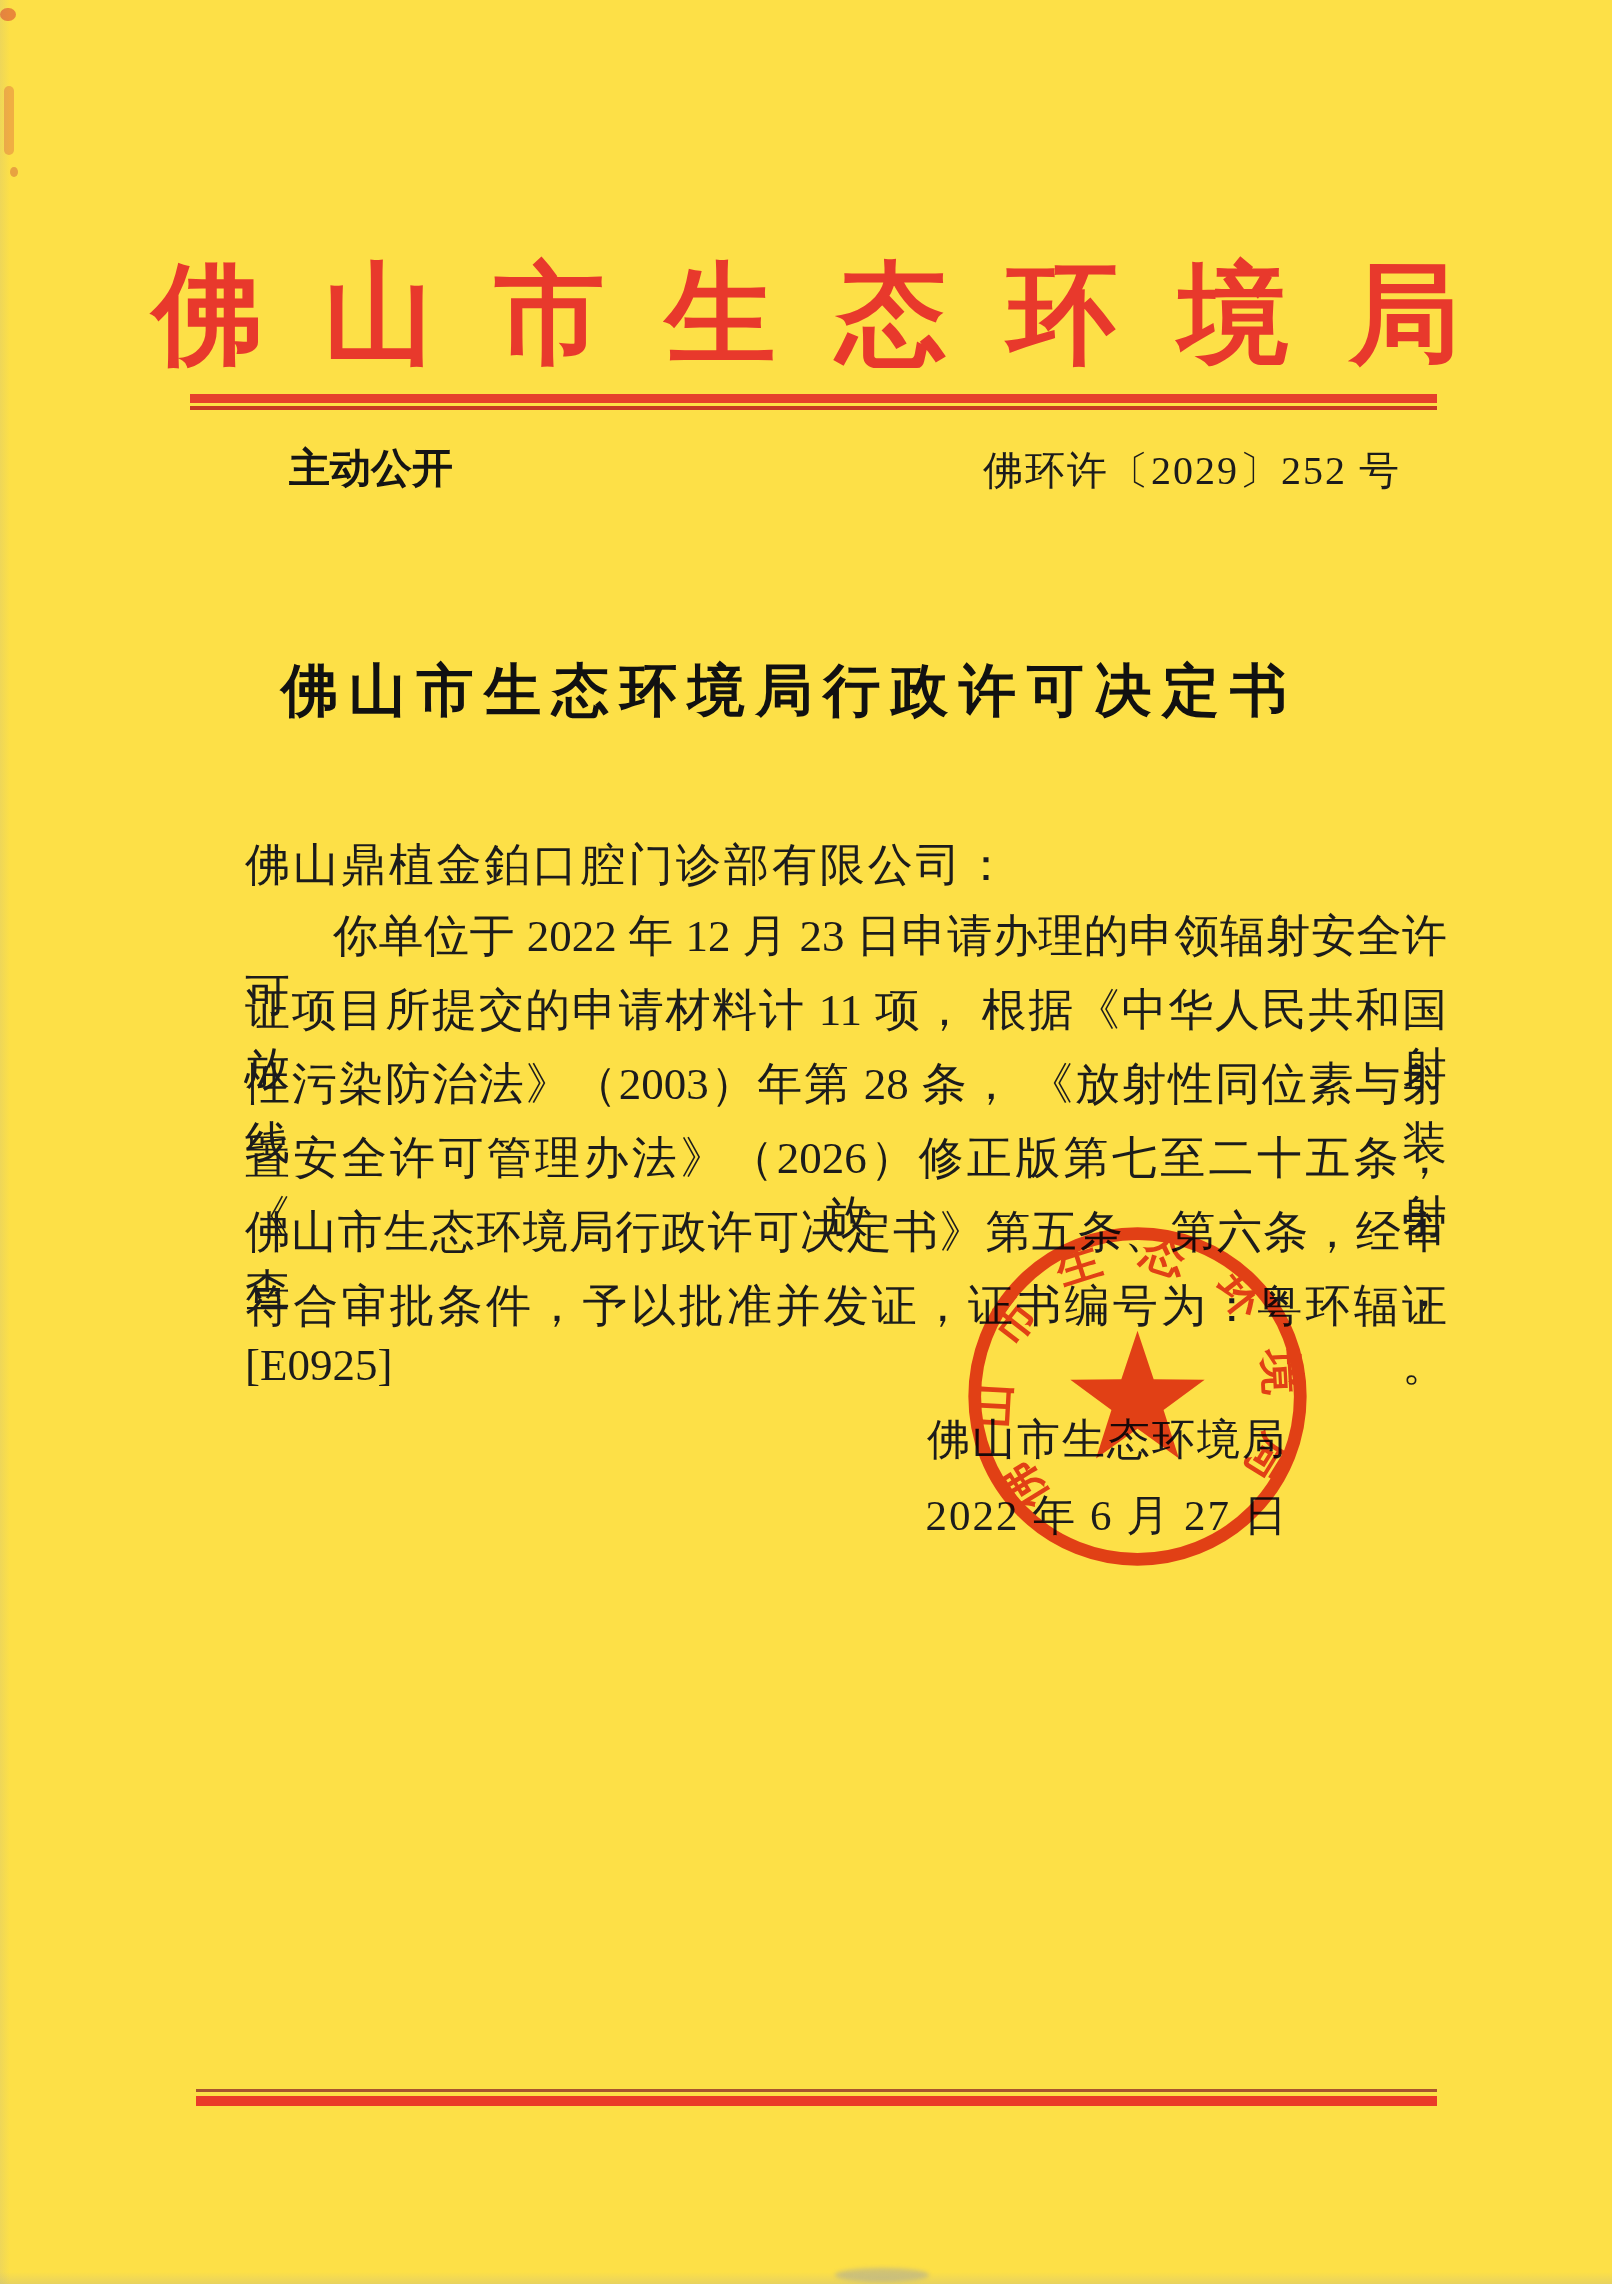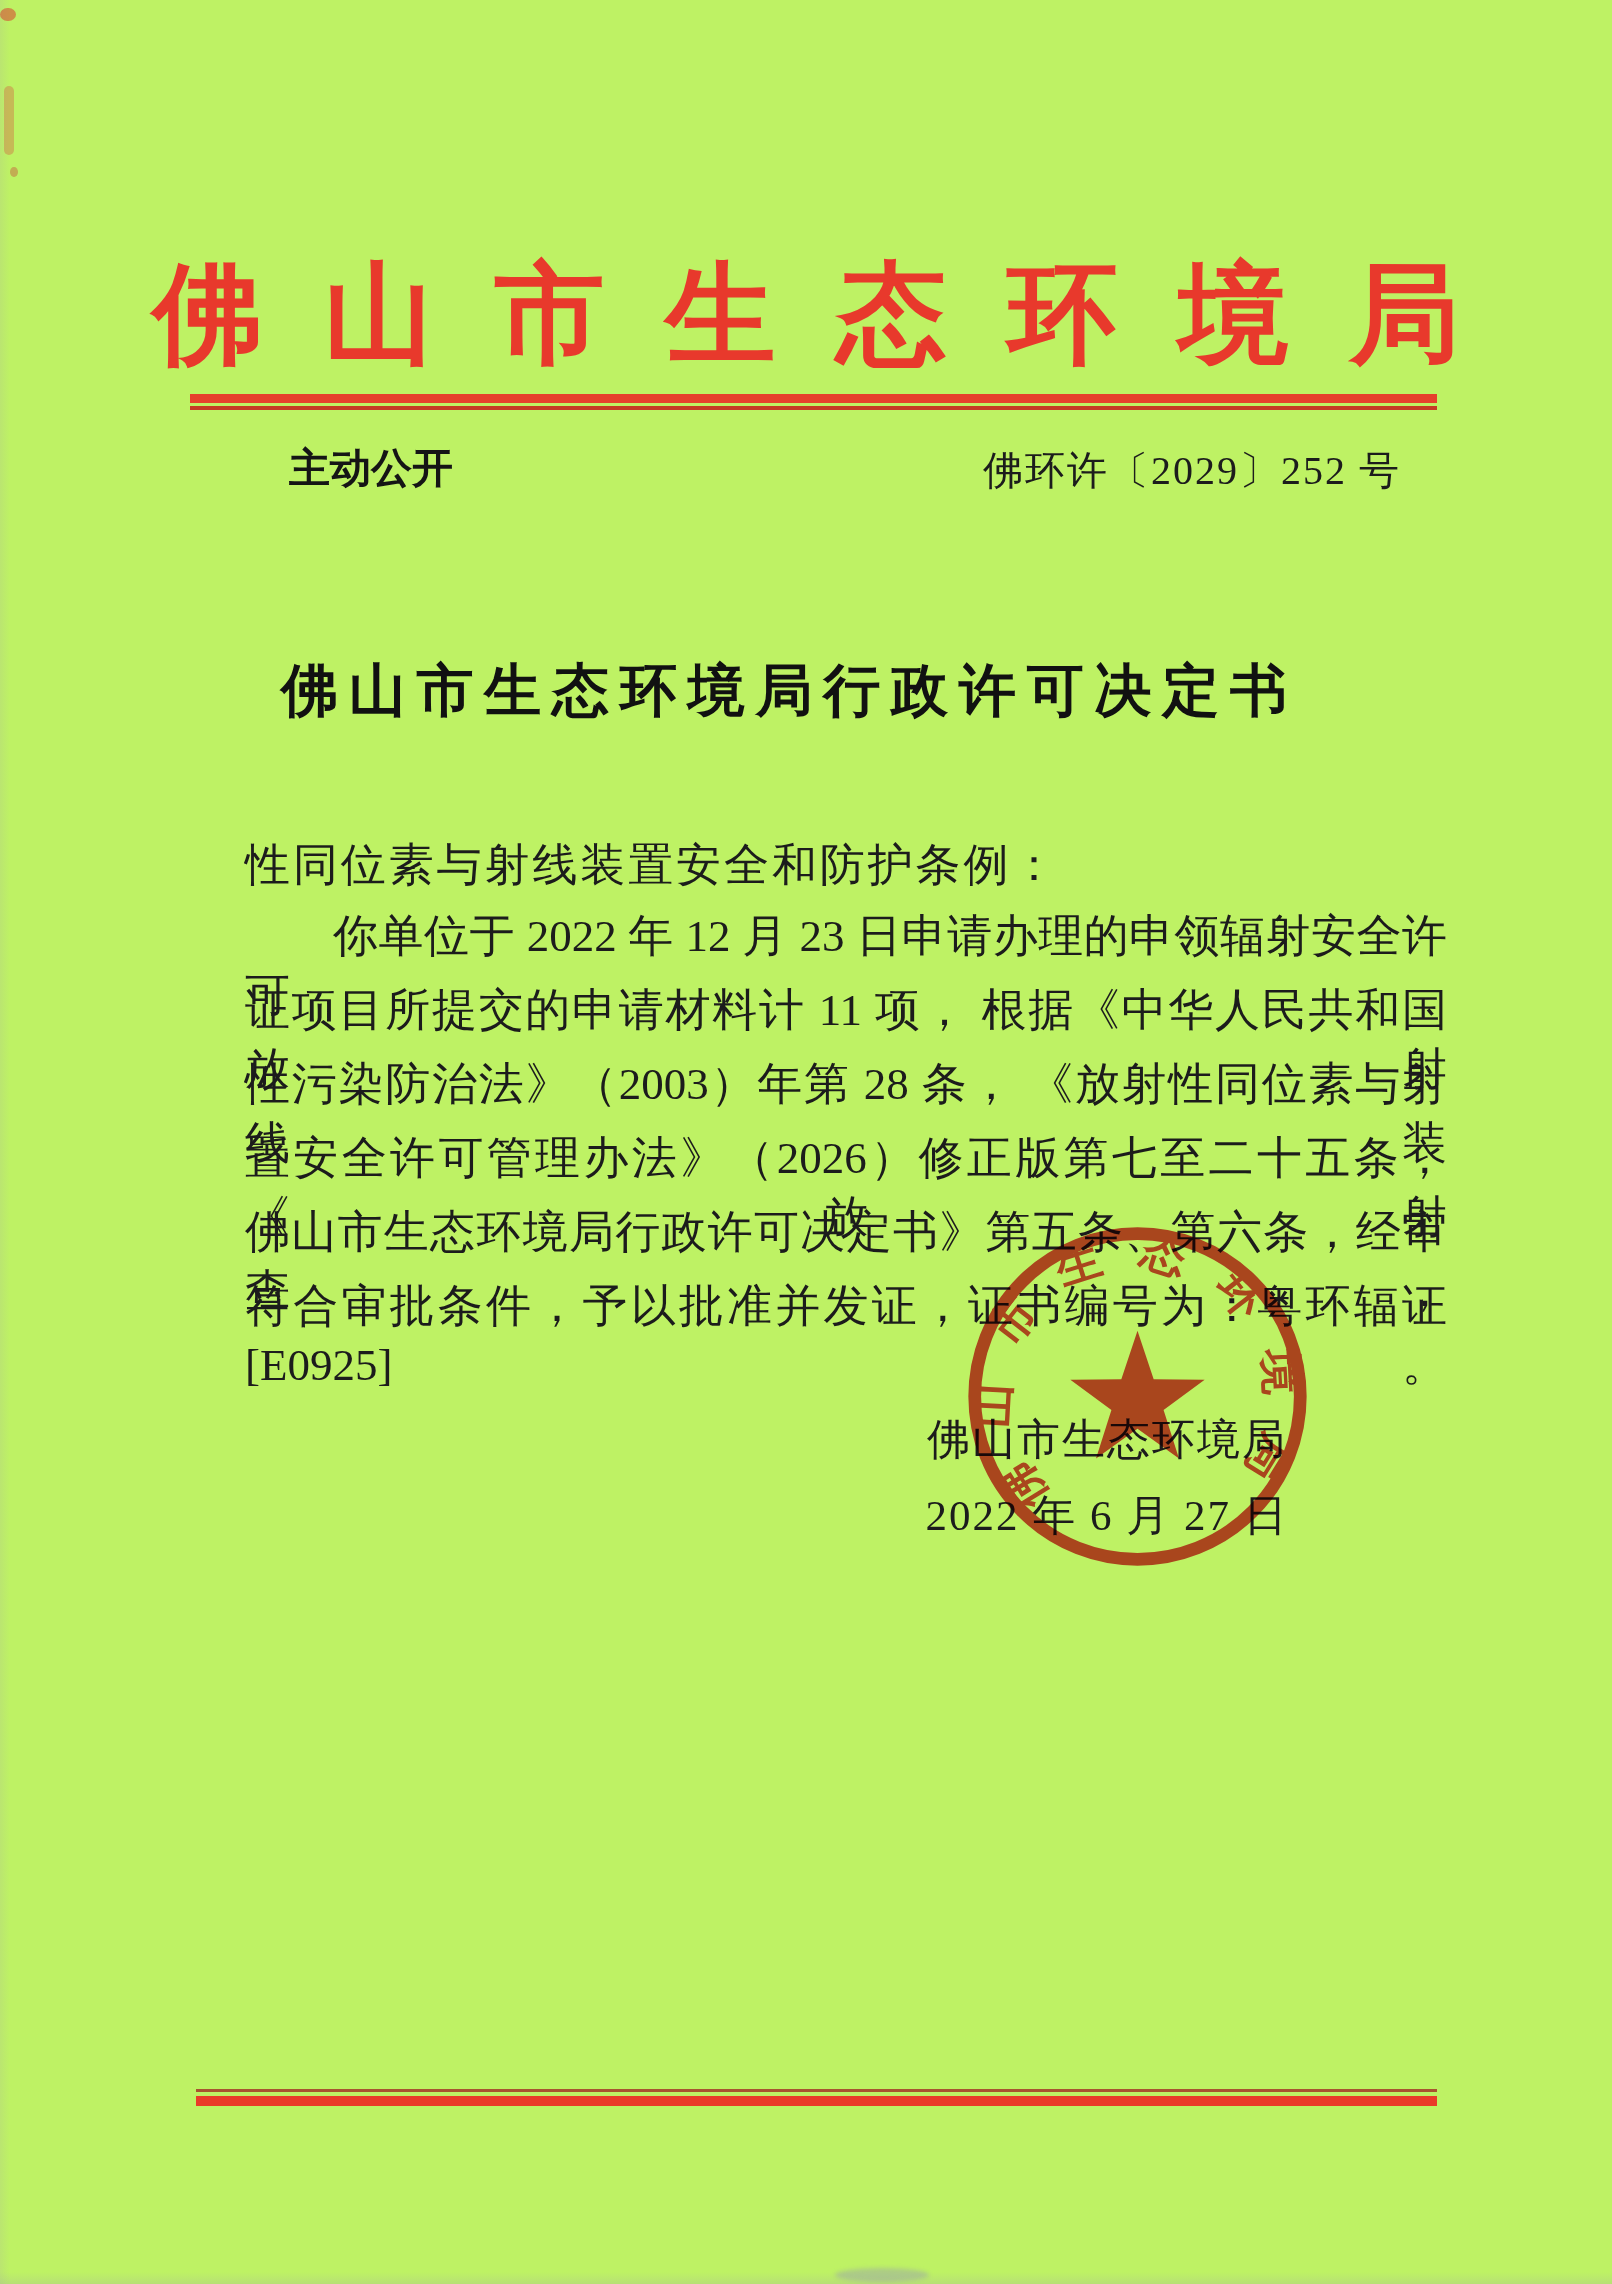--- a/index.html
+++ b/index.html
@@ -1,19 +1,19 @@
 <!DOCTYPE html>
 <html><head>
 <meta charset="utf-8">
 <style>
   html,body{margin:0;padding:0;background:#ffffff;}
   .page{
     position:relative;
     width:1612px;height:2285px;
-    background:#bef264;
+    background:#fde047;
     overflow:hidden;
     font-family:"Liberation Serif","DejaVu Serif",serif;
     color:#1c1c1c;
   }
   
   .agency-head{
     position:absolute;top:241px;left:0;width:1612px;
     text-align:center;
     font-size:110px;font-weight:700;
     letter-spacing:61px;text-indent:61px;
@@ -103,21 +103,21 @@
     <div class="thick"></div>
     <div class="gap"></div>
     <div class="thin"></div>
   </div>
 
   <div class="disclosure">主动公开</div>
   <div class="doc-number">佛环许〔2029〕252 号</div>
 
   <div class="doc-title">佛山市生态环境局行政许可决定书</div>
 
-  <div class="addressee">性同位素与射线装置安全和防护条例：</div>
+  <div class="addressee">佛山鼎植金鉑口腔门诊部有限公司：</div>
 
   <div class="body-lines">
     <div class="body-line first">你单位于 2022 年 12 月 23 日申请办理的申领辐射安全许可</div>
     <div class="body-line">证项目所提交的申请材料计 11 项， 根据《中华人民共和国放射</div>
     <div class="body-line">性污染防治法》（2003）年第 28 条， 《放射性同位素与射线装</div>
     <div class="body-line">置安全许可管理办法》（2026）修正版第七至二十五条， 《放射</div>
     <div class="body-line">佛山市生态环境局行政许可决定书》第五条、第六条，经审查，</div>
     <div class="body-line">符合审批条件，予以批准并发证，证书编号为：粤环辐证[E0925]。</div>
   </div>
 

